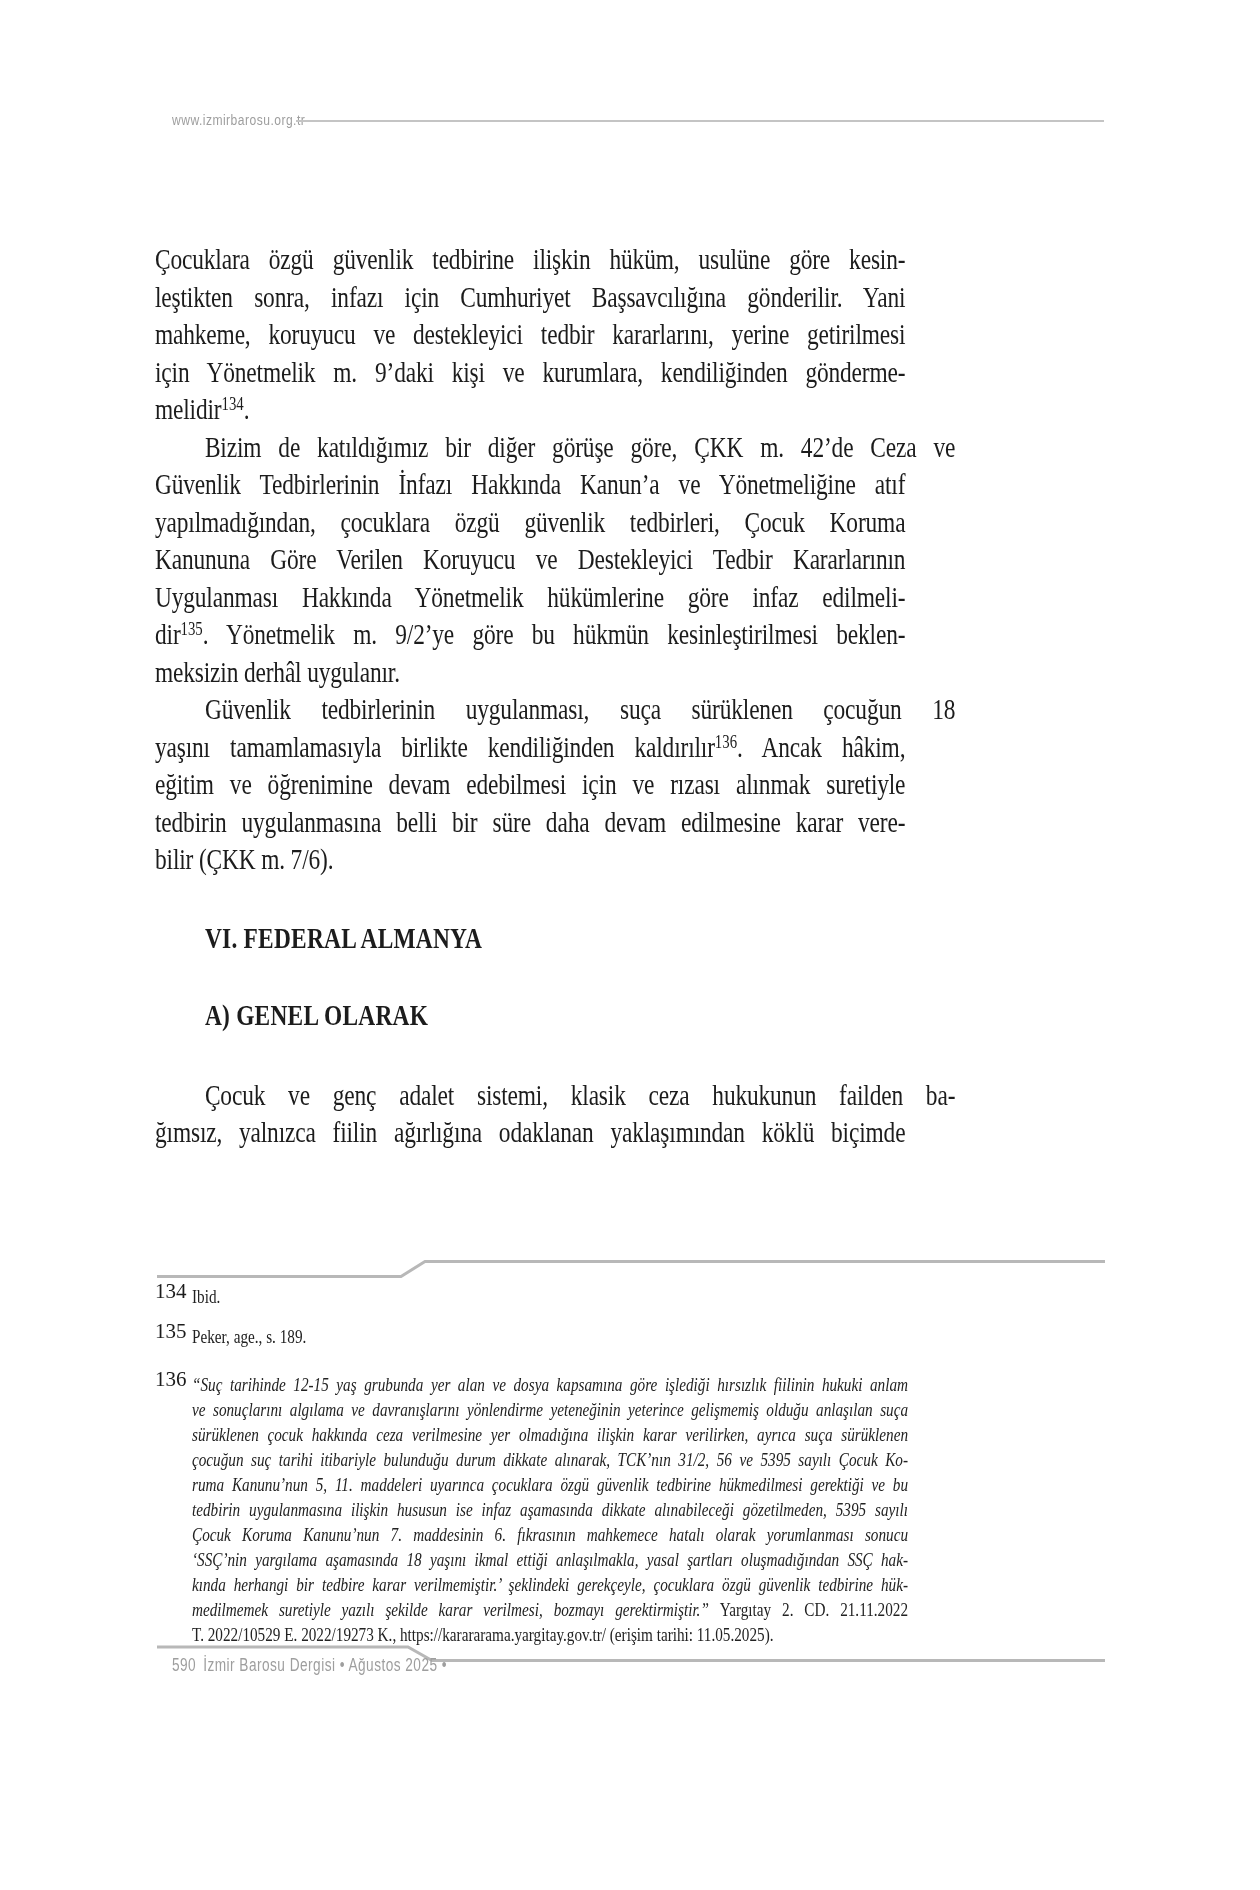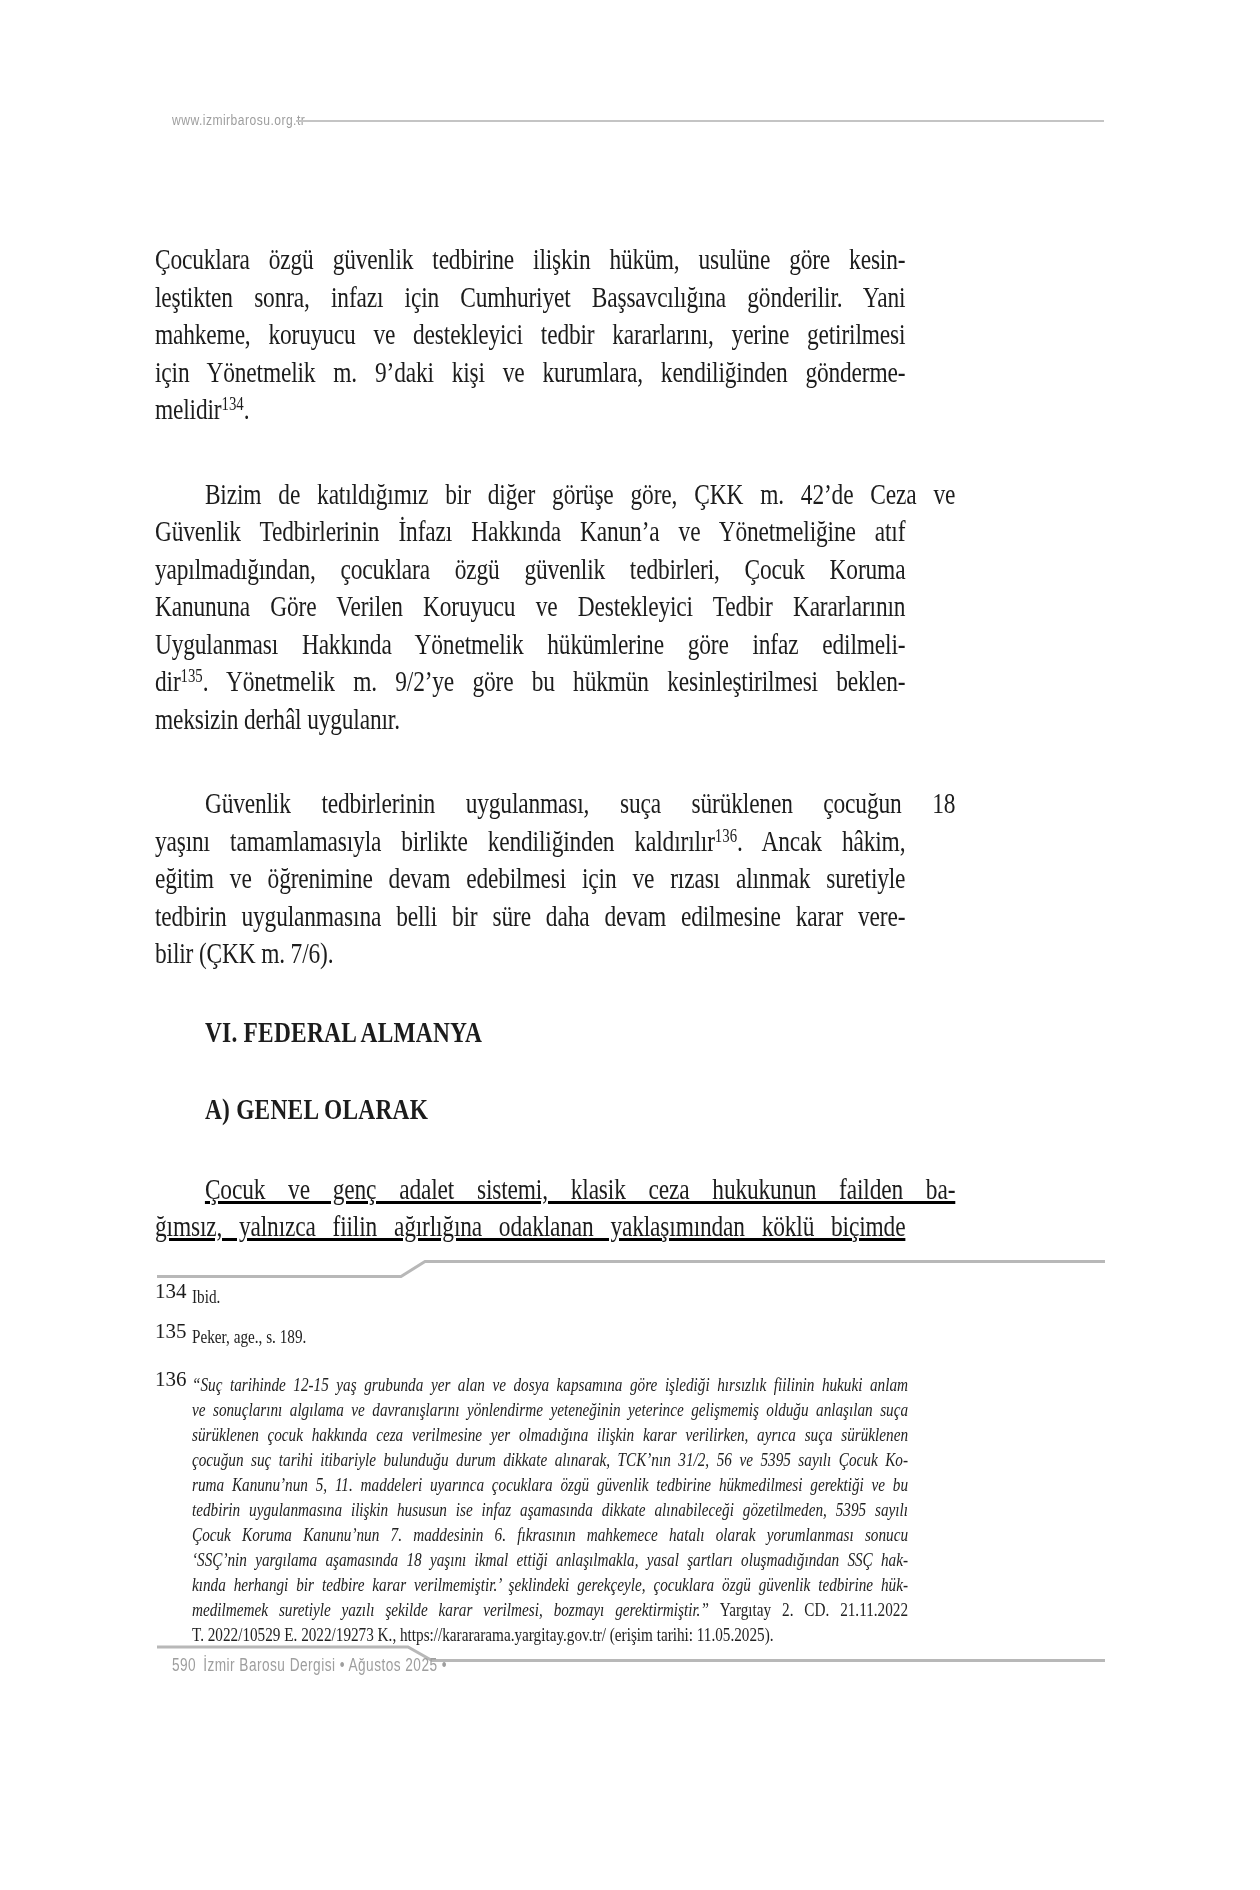--- a/index.html
+++ b/index.html
@@ -30,24 +30,24 @@
   .bline.flush { text-align-last:left; }
   .bline.indent { padding-left:64px; }
   .bline sup {
     font-size:19px; line-height:0; vertical-align:9px; letter-spacing:0;
   }
   .block-h {
     width:962px; transform:scaleX(0.78); transform-origin:0 0;
     padding-left:64px; font-size:30px; font-weight:bold; line-height:37.5px;
     color:#1c1c1c; letter-spacing:0.3px; white-space:nowrap;
   }
-  .block-p + .block-p { margin-top:47px; }
+  .block-p + .block-p { }
   .block-p + .block-h { margin-top:41px; }
   .block-h + .block-h { margin-top:40px; }
-  .block-h + .block-p { margin-top:42px;text-decoration:underline; }
+  .block-h + .block-p { margin-top:42px; }
 
   
   .sep-svg { position:absolute; left:155px; }
   #fn-sep { top:1258px; }
   #foot-sep { top:1643px; }
 
   
   #footnotes { position:absolute; left:155px; top:1284px; width:753px; }
   .footnote { position:relative; padding-left:37px; }
   .footnote + .footnote { margin-top:15px; }

